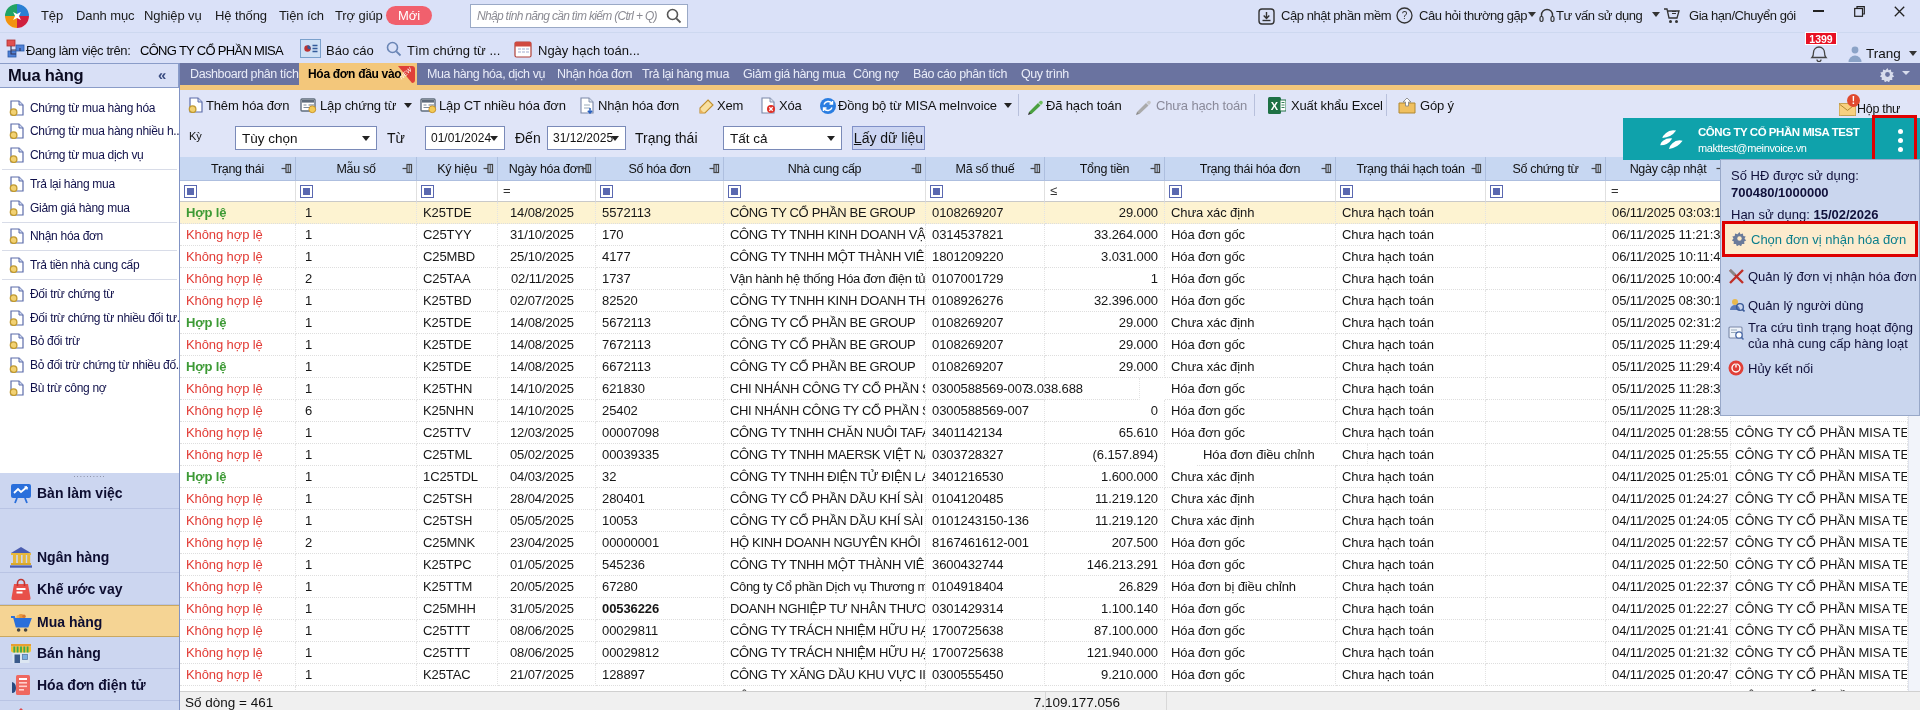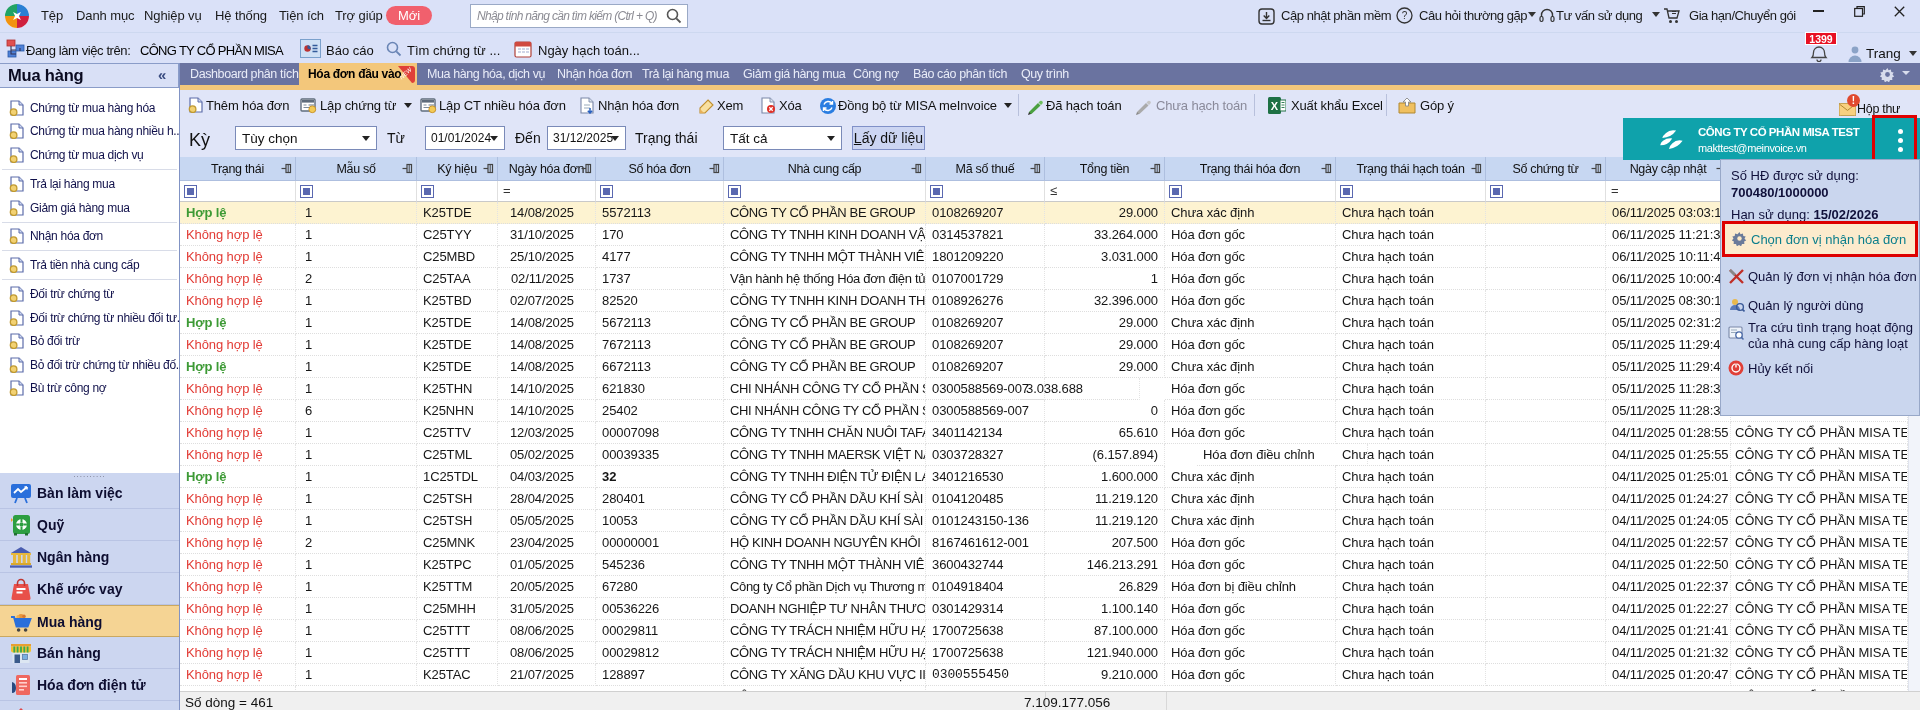--- a/index.html
+++ b/index.html
@@ -207,32 +207,20 @@
   <div class="abs" style="left:0;top:410px;width:179px;height:4px;background:#ccd6f0;text-align:center;font-size:8px;color:#667;line-height:3px;letter-spacing:1px">..........</div>
   <div class="navitem" style="top:414px">
     <svg class="abs" style="left:10px;top:5px" width="22" height="22" viewBox="0 0 22 22">
         <rect x="1" y="2" width="20" height="14" rx="2" fill="#2a6fdb"></rect>
         <path d="M4 11 L8 7 L11 10 L17 5" stroke="#fff" stroke-width="1.8" fill="none"></path>
         <path d="M17 5 l-2.5 0 M17 5 l0 2.5" stroke="#fff" stroke-width="1.5"></path>
         <path d="M7 16 L5 21 M15 16 L17 21" stroke="#2a6fdb" stroke-width="1.8"></path>
       </svg>
     <span class="navtext">Bàn làm việc</span>
   </div>
-  <div class="navitem" style="top:446px">
-    <svg class="abs" style="left:10px;top:5px" width="22" height="22" viewBox="0 0 22 22">
-        <rect x="3" y="1" width="17" height="19" rx="2.5" fill="#2d9e41"></rect>
-        <rect x="4" y="19" width="3" height="2.5" fill="#1f7030"></rect>
-        <rect x="15" y="19" width="3" height="2.5" fill="#1f7030"></rect>
-        <circle cx="11.5" cy="10.5" r="5.4" fill="#fff"></circle>
-        <circle cx="11.5" cy="10.5" r="2.2" fill="#2d9e41"></circle>
-        <path d="M11.5 5.1 v3 M11.5 13 v3 M6.1 10.5 h3 M13.9 10.5 h3" stroke="#2d9e41" stroke-width="2"></path>
-        <path d="M3 6 L1 8 V4 Z" fill="#f0a020"></path>
-      </svg>
-    <span class="navtext">Quỹ</span>
-  </div>
   <div class="navitem" style="top:478px">
     <svg class="abs" style="left:10px;top:5px" width="22" height="22" viewBox="0 0 22 22">
         <path d="M11 1 L21 7 H1 Z" fill="#4a5db0"></path>
         <rect x="1" y="7" width="20" height="2" fill="#e8b83c"></rect>
         <rect x="3" y="9" width="3.2" height="8" fill="#e8b83c"></rect>
         <rect x="7.8" y="9" width="3.2" height="8" fill="#e8b83c"></rect>
         <rect x="12.6" y="9" width="3.2" height="8" fill="#e8b83c"></rect>
         <rect x="17.2" y="9" width="3" height="8" fill="#e8b83c"></rect>
         <rect x="1" y="17" width="20" height="2" fill="#d8a830"></rect>
         <rect x="0" y="19.4" width="22" height="2.3" fill="#4a5db0"></rect>
@@ -391,21 +379,21 @@
       <path d="M9 1 l4 4 h-2.5 v4 h-3 V5 H5 Z" fill="#fff" stroke="#888" stroke-width="0.9"></path>
     </svg>
   <span class="tbtn" style="left:1240px">Góp ý</span>
   <svg class="abs" style="left:1659px;top:13px" width="17" height="13" viewBox="0 0 19 14">
       <rect x="0" y="0" width="19" height="14" rx="1.5" fill="#f8d080" stroke="#b08830" stroke-width="1"></rect>
       <path d="M0.5 1 L9.5 8 L18.5 1" fill="none" stroke="#b08830" stroke-width="1.1"></path>
     </svg>
   <span class="abs" style="left:1667px;top:4px;width:13px;height:13px;background:#e04a2f;border-radius:50%;color:#fff;font-size:10px;font-weight:bold;text-align:center;line-height:13px">!</span>
   <span class="abs" style="left:1677px;top:12px;font-size:12.5px;color:#111;letter-spacing:-0.3px">Hộp thư</span>
 
-  <span class="abs" style="left:9px;top:40px;font-size:18px;color:#111">Kỳ</span>
+  <span class="abs" style="left:9px;top:40px;font-size:11px;color:#111">Kỳ</span>
   <span class="abs combo" style="left:55px;top:36px;width:142px">Tùy chọn</span>
   <span class="abs" style="left:207px;top:40px;font-size:14px;color:#111">Từ</span>
   <span class="abs combo" style="left:245px;top:36px;width:80px;font-size:12px;padding-left:5px">01/01/2024</span>
   <span class="abs" style="left:335px;top:40px;font-size:14px;color:#111">Đến</span>
   <span class="abs combo" style="left:367px;top:36px;width:79px;font-size:12px;padding-left:5px">31/12/2025</span>
   <span class="abs" style="left:455px;top:40px;font-size:14px;color:#111">Trạng thái</span>
   <span class="abs combo" style="left:543px;top:36px;width:119px">Tất cả</span>
   <span class="abs" style="left:672px;top:36px;width:73px;height:24px;background:#ccd5f2;border:1px solid #8090c8;font-size:14px;color:#111;text-align:center;line-height:22px"><u>L</u>ấy dữ liệu</span>
 </div>
 <div id="grid" class="abs">
@@ -685,21 +673,21 @@
       <span class="cell" style="left:1156px;width:150px;">Chưa hạch toán</span>
       <span class="cell" style="left:1306px;width:120px;"></span>
       <span class="cell" style="left:1426px;width:125px;text-align:right;padding-right:16px">04/11/2025 01:25:55</span>
       <span class="cell" style="left:1551px;width:177px;letter-spacing:-0.1px;padding:0 0 0 4px;">CÔNG TY CỔ PHẦN MISA TEST</span>
     </div>
   <div class="row" style="top:309px">
       <span class="cell ok" style="left:0;width:116px;">Hợp lệ</span>
       <span class="cell" style="left:116px;width:121px;padding-left:9px">1</span>
       <span class="cell" style="left:237px;width:81px;">1C25TDL</span>
       <span class="cell" style="left:318px;width:98px;text-align:right;padding-right:21px">04/03/2025</span>
-      <span class="cell" style="left:416px;width:128px;font-weight:bold;">32</span>
+      <span class="cell" style="left:416px;width:128px;">32</span>
       <span class="cell" style="left:544px;width:202px;letter-spacing:-0.35px;">CÔNG TY TNHH ĐIỆN TỬ ĐIỆN LẠN...</span>
       <span class="cell" style="left:746px;width:119px;">3401216530</span>
       <span class="cell" style="left:865px;width:120px;text-align:right">1.600.000</span>
       <span class="cell" style="left:985px;width:171px;">Chưa xác định</span>
       <span class="cell" style="left:1156px;width:150px;">Chưa hạch toán</span>
       <span class="cell" style="left:1306px;width:120px;"></span>
       <span class="cell" style="left:1426px;width:125px;text-align:right;padding-right:16px">04/11/2025 01:25:01</span>
       <span class="cell" style="left:1551px;width:177px;letter-spacing:-0.1px;padding:0 0 0 4px;">CÔNG TY CỔ PHẦN MISA TEST</span>
     </div>
   <div class="row" style="top:331px">
@@ -775,21 +763,21 @@
       <span class="cell" style="left:1156px;width:150px;">Chưa hạch toán</span>
       <span class="cell" style="left:1306px;width:120px;"></span>
       <span class="cell" style="left:1426px;width:125px;text-align:right;padding-right:16px">04/11/2025 01:22:37</span>
       <span class="cell" style="left:1551px;width:177px;letter-spacing:-0.1px;padding:0 0 0 4px;">CÔNG TY CỔ PHẦN MISA TEST</span>
     </div>
   <div class="row" style="top:441px">
       <span class="cell bad" style="left:0;width:116px;">Không hợp lệ</span>
       <span class="cell" style="left:116px;width:121px;padding-left:9px">1</span>
       <span class="cell" style="left:237px;width:81px;">C25MHH</span>
       <span class="cell" style="left:318px;width:98px;text-align:right;padding-right:21px">31/05/2025</span>
-      <span class="cell" style="left:416px;width:128px;">00536226</span>
+      <span class="cell" style="left:416px;width:128px;font-weight:bold;">00536226</span>
       <span class="cell" style="left:544px;width:202px;letter-spacing:-0.35px;">DOANH NGHIỆP TƯ NHÂN THƯƠNG...</span>
       <span class="cell" style="left:746px;width:119px;">0301429314</span>
       <span class="cell" style="left:865px;width:120px;text-align:right">1.100.140</span>
       <span class="cell" style="left:985px;width:171px;">Hóa đơn gốc</span>
       <span class="cell" style="left:1156px;width:150px;">Chưa hạch toán</span>
       <span class="cell" style="left:1306px;width:120px;"></span>
       <span class="cell" style="left:1426px;width:125px;text-align:right;padding-right:16px">04/11/2025 01:22:27</span>
       <span class="cell" style="left:1551px;width:177px;letter-spacing:-0.1px;padding:0 0 0 4px;">CÔNG TY CỔ PHẦN MISA TEST</span>
     </div>
   <div class="row" style="top:463px">
@@ -822,40 +810,40 @@
       <span class="cell" style="left:1426px;width:125px;text-align:right;padding-right:16px">04/11/2025 01:21:32</span>
       <span class="cell" style="left:1551px;width:177px;letter-spacing:-0.1px;padding:0 0 0 4px;">CÔNG TY CỔ PHẦN MISA TEST</span>
     </div>
   <div class="row" style="top:507px">
       <span class="cell bad" style="left:0;width:116px;">Không hợp lệ</span>
       <span class="cell" style="left:116px;width:121px;padding-left:9px">1</span>
       <span class="cell" style="left:237px;width:81px;">K25TAC</span>
       <span class="cell" style="left:318px;width:98px;text-align:right;padding-right:21px">21/07/2025</span>
       <span class="cell" style="left:416px;width:128px;">128897</span>
       <span class="cell" style="left:544px;width:202px;letter-spacing:-0.35px;">CÔNG TY XĂNG DẦU KHU VỰC II TN...</span>
-      <span class="cell" style="left:746px;width:119px;font-family:Liberation Mono, monospace;">0300555450</span>
+      <span class="cell" style="left:746px;width:119px;">0300555450</span>
       <span class="cell" style="left:865px;width:120px;text-align:right">9.210.000</span>
       <span class="cell" style="left:985px;width:171px;">Hóa đơn gốc</span>
       <span class="cell" style="left:1156px;width:150px;">Chưa hạch toán</span>
       <span class="cell" style="left:1306px;width:120px;"></span>
       <span class="cell" style="left:1426px;width:125px;text-align:right;padding-right:16px">04/11/2025 01:20:47</span>
       <span class="cell" style="left:1551px;width:177px;letter-spacing:-0.1px;padding:0 0 0 4px;">CÔNG TY CỔ PHẦN MISA TEST</span>
     </div>
   <div class="row" style="top:529px;height:5px;overflow:hidden">
       <span class="cell bad" style="left:0;width:116px">Không hợp lệ</span>
       <span class="cell" style="left:544px;width:202px">CÔNG TY TNHH THƯƠNG MẠI...</span>
       <span class="cell" style="left:1551px;width:177px">CÔNG TY CỔ PHẦN MISA TEST</span>
     </div>
   <div style="position:absolute;left:1728px;top:0;width:12px;height:553px;background:#f2f4fa;border-left:1px solid #e0e4ee"></div>
   <div style="position:absolute;left:1729px;top:534px;width:11px;height:15px;background:#e6e9f2;text-align:center"><span style="display:inline-block;margin-top:5px;border-left:3.5px solid transparent;border-right:3.5px solid transparent;border-top:4.5px solid #667;width:0;height:0"></span></div>
 </div>
 <div id="sumbar" class="abs">
   <span class="abs" style="left:5px;top:3px">Số dòng = 461</span>
   <span class="abs" style="left:865px;top:0;height:19px;border-left:1px solid #d8d8d8"></span>
-  <span class="abs" style="left:844px;top:3px;width:119px;">7.109.177.056</span>
+  <span class="abs" style="left:821px;top:3px;width:119px;text-align:right">7.109.177.056</span>
   <span class="abs" style="left:986px;top:0;height:19px;border-left:1px solid #d8d8d8"></span>
 </div>
 <div id="tealhead" class="abs">
   <svg class="abs" style="left:30px;top:6px" width="38" height="27" viewBox="0 0 40 26">
       <g transform="rotate(-14 20 13)">
     <path d="M6 18 Q14 20 20 14 Q15 12 10 14 Q7 15 6 18 Z" fill="#fff"></path>
     <path d="M10 11 Q19 13 26 7 Q20 4 15 7 Q11 9 10 11 Z" fill="#fff"></path>
     <path d="M14 24 Q23 25 30 19 Q24 16 19 19 Q15 21 14 24 Z" fill="#fff"></path>
       </g>
   </svg>

